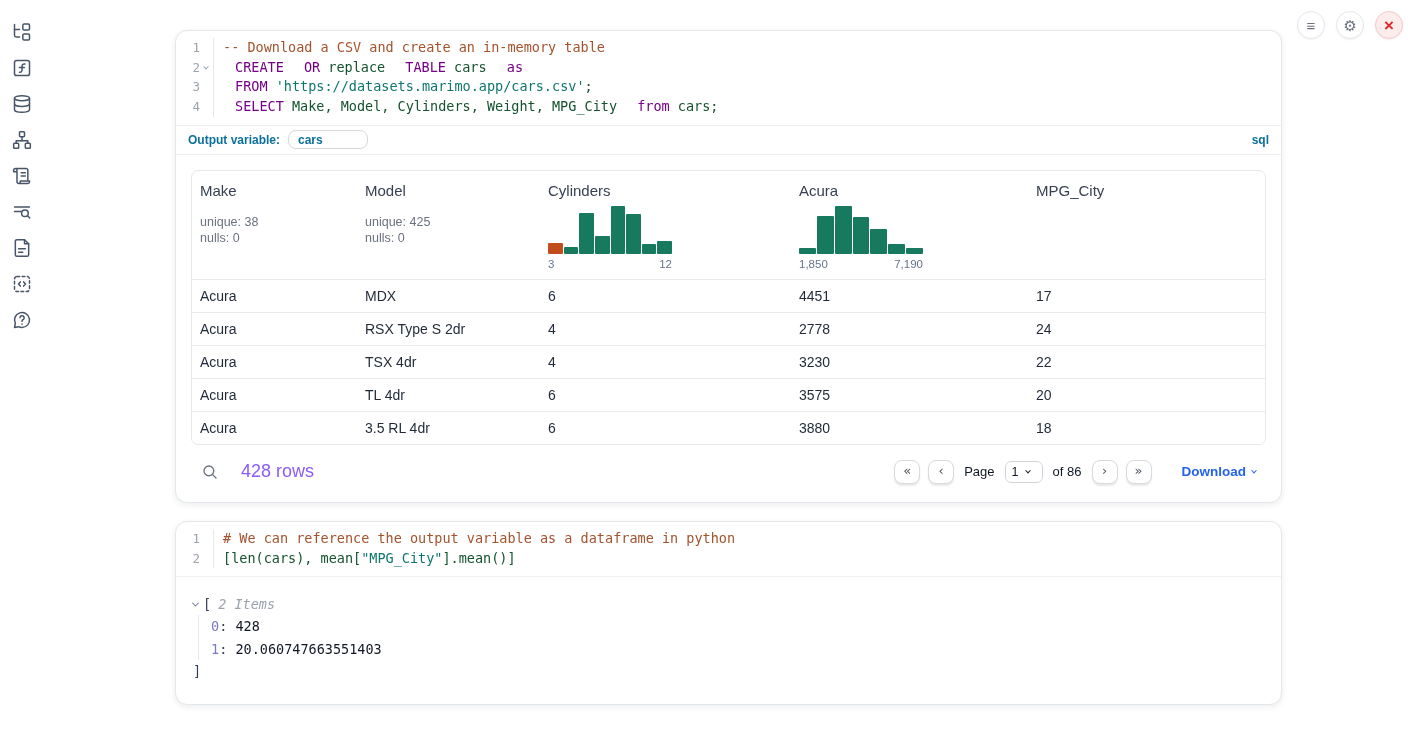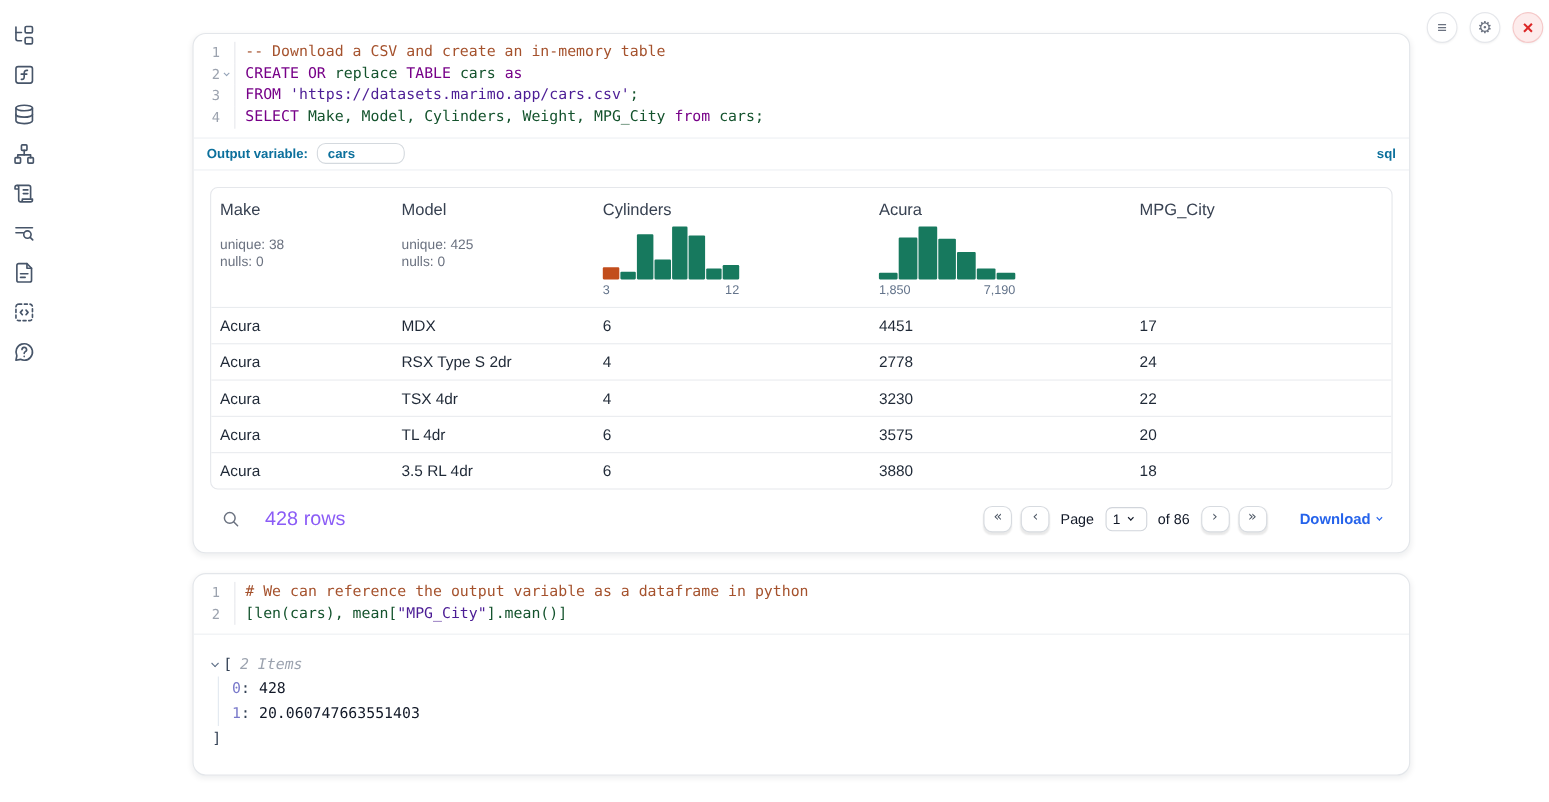--- a/index.html
+++ b/index.html
@@ -28,22 +28,22 @@
           box-shadow:0 2px 6px rgba(15,23,42,.08); margin-bottom:18px; overflow:hidden; }
 
   .code-area { padding:7px 0 8px; font-family:"DejaVu Sans Mono", monospace;
                font-size:13.5px; line-height:19.7px; border-bottom:1px solid #edf0f3; }
   .code-line { display:flex; }
   .gutter { width:24px; text-align:right; color:#9ca3af; font-size:12.5px; flex:none; }
   .fold { width:11px; flex:none; display:flex; align-items:center; justify-content:center; color:#94a3b8; }
   .code-text { border-left:1px solid #e5e7eb; padding-left:9px; margin-left:2px;
                white-space:pre; flex:1; color:#1a1a1a; }
   .tok-c { color:#a5522d; }
-  .tok-k { color:#770088; }
-  .tok-s { color:#4c1d95; }
+  .tok-k { color:#770088;margin-left:12px; }
+  .tok-s { color:#0f766e; }
   .tok-p { color:#14532d; }
 
   .cell-meta { display:flex; align-items:center; height:29px; padding:0 12px;
                border-bottom:1px solid #edf0f3; gap:8px; }
   .ov-label { color:#0c709c; font-weight:bold; font-size:12px; }
   .ov-input { width:80px; height:19px; border:1px solid #d4d9de; border-radius:8px;
               font-size:12px; font-weight:bold; color:#0c709c; padding:0 9px;
               font-family:"Liberation Sans", sans-serif; outline:none; }
   .lang-tag { margin-left:auto; color:#0c709c; font-weight:bold; font-size:12px; }
 

